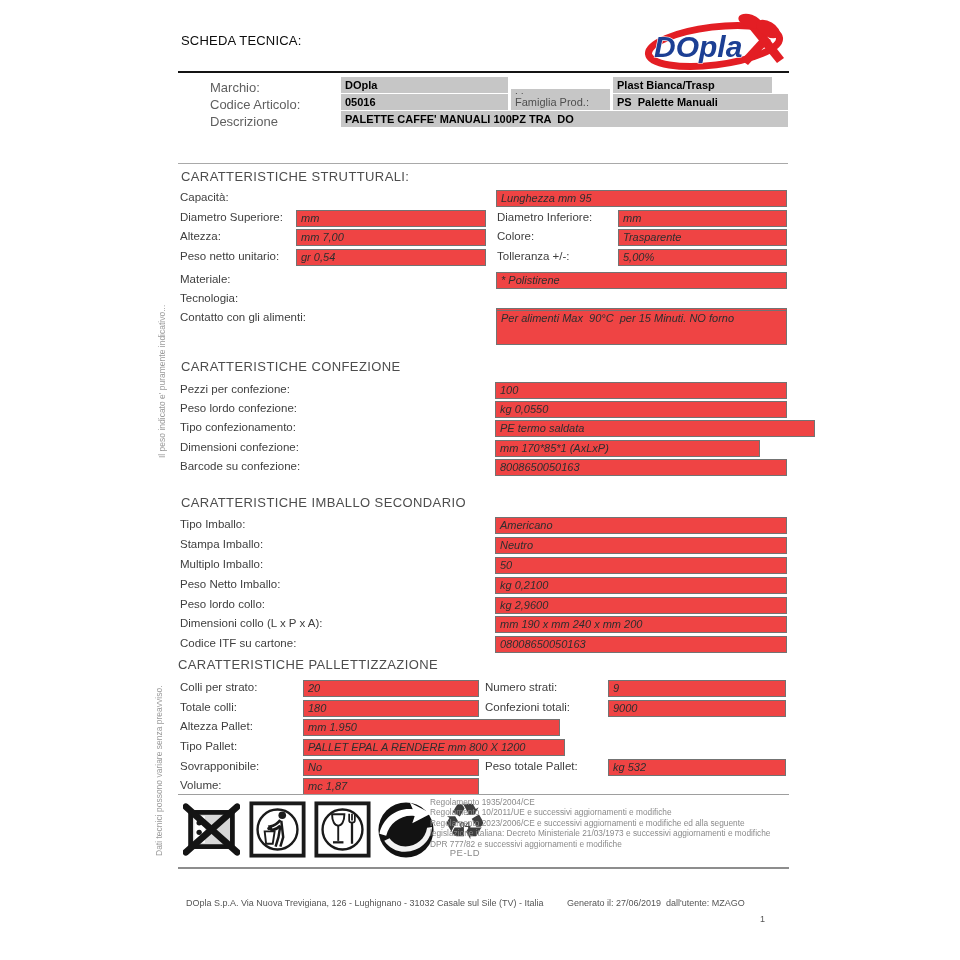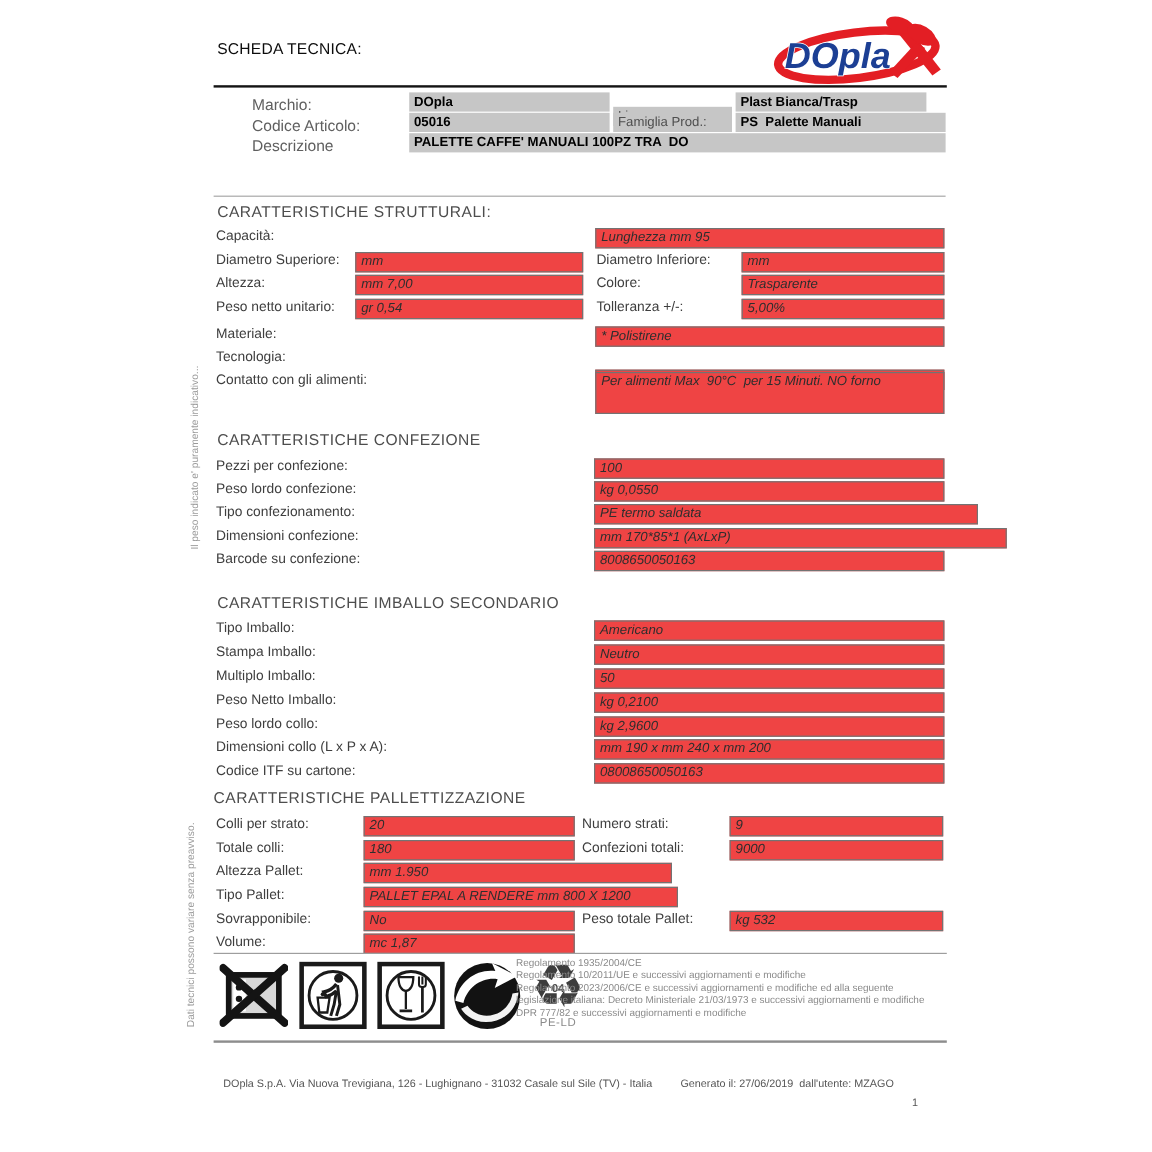--- a/index.html
+++ b/index.html
@@ -101,21 +101,21 @@
       <div class="abs field-label" style="left: 180px; top: 311px;">Contatto con gli alimenti:</div>
       <div class="abs box" style="left: 496px; top: 310px; width: 291px; height: 35px;">Per alimenti Max  90°C  per 15 Minuti. NO forno</div>
       <div class="abs section-heading" style="left: 181px; top: 359px;">CARATTERISTICHE CONFEZIONE</div>
       <div class="abs field-label" style="left: 180px; top: 383px;">Pezzi per confezione:</div>
       <div class="abs box" style="left: 495px; top: 382px; width: 292px; height: 17px;">100</div>
       <div class="abs field-label" style="left: 180px; top: 402px;">Peso lordo confezione:</div>
       <div class="abs box" style="left: 495px; top: 401px; width: 292px; height: 17px;">kg 0,0550</div>
       <div class="abs field-label" style="left: 180px; top: 421px;">Tipo confezionamento:</div>
       <div class="abs box" style="left: 495px; top: 420px; width: 320px; height: 17px;">PE termo saldata</div>
       <div class="abs field-label" style="left: 180px; top: 441px;">Dimensioni confezione:</div>
-      <div class="abs box" style="left: 495px; top: 440px; width: 344px; height: 17px;">mm 170*85*1 (AxLxP)</div>
+      <div class="abs box" style="left: 495px; top: 440px; width: 265px; height: 17px;">mm 170*85*1 (AxLxP)</div>
       <div class="abs field-label" style="left: 180px; top: 460px;">Barcode su confezione:</div>
       <div class="abs box" style="left: 495px; top: 459px; width: 292px; height: 17px;">8008650050163</div>
       <div class="abs section-heading" style="left: 181px; top: 495px;">CARATTERISTICHE IMBALLO SECONDARIO</div>
       <div class="abs field-label" style="left: 180px; top: 518px;">Tipo Imballo:</div>
       <div class="abs box" style="left: 495px; top: 517px; width: 292px; height: 17px;">Americano</div>
       <div class="abs field-label" style="left: 180px; top: 538px;">Stampa Imballo:</div>
       <div class="abs box" style="left: 495px; top: 537px; width: 292px; height: 17px;">Neutro</div>
       <div class="abs field-label" style="left: 180px; top: 558px;">Multiplo Imballo:</div>
       <div class="abs box" style="left: 495px; top: 557px; width: 292px; height: 17px;">50</div>
       <div class="abs field-label" style="left: 180px; top: 578px;">Peso Netto Imballo:</div>

